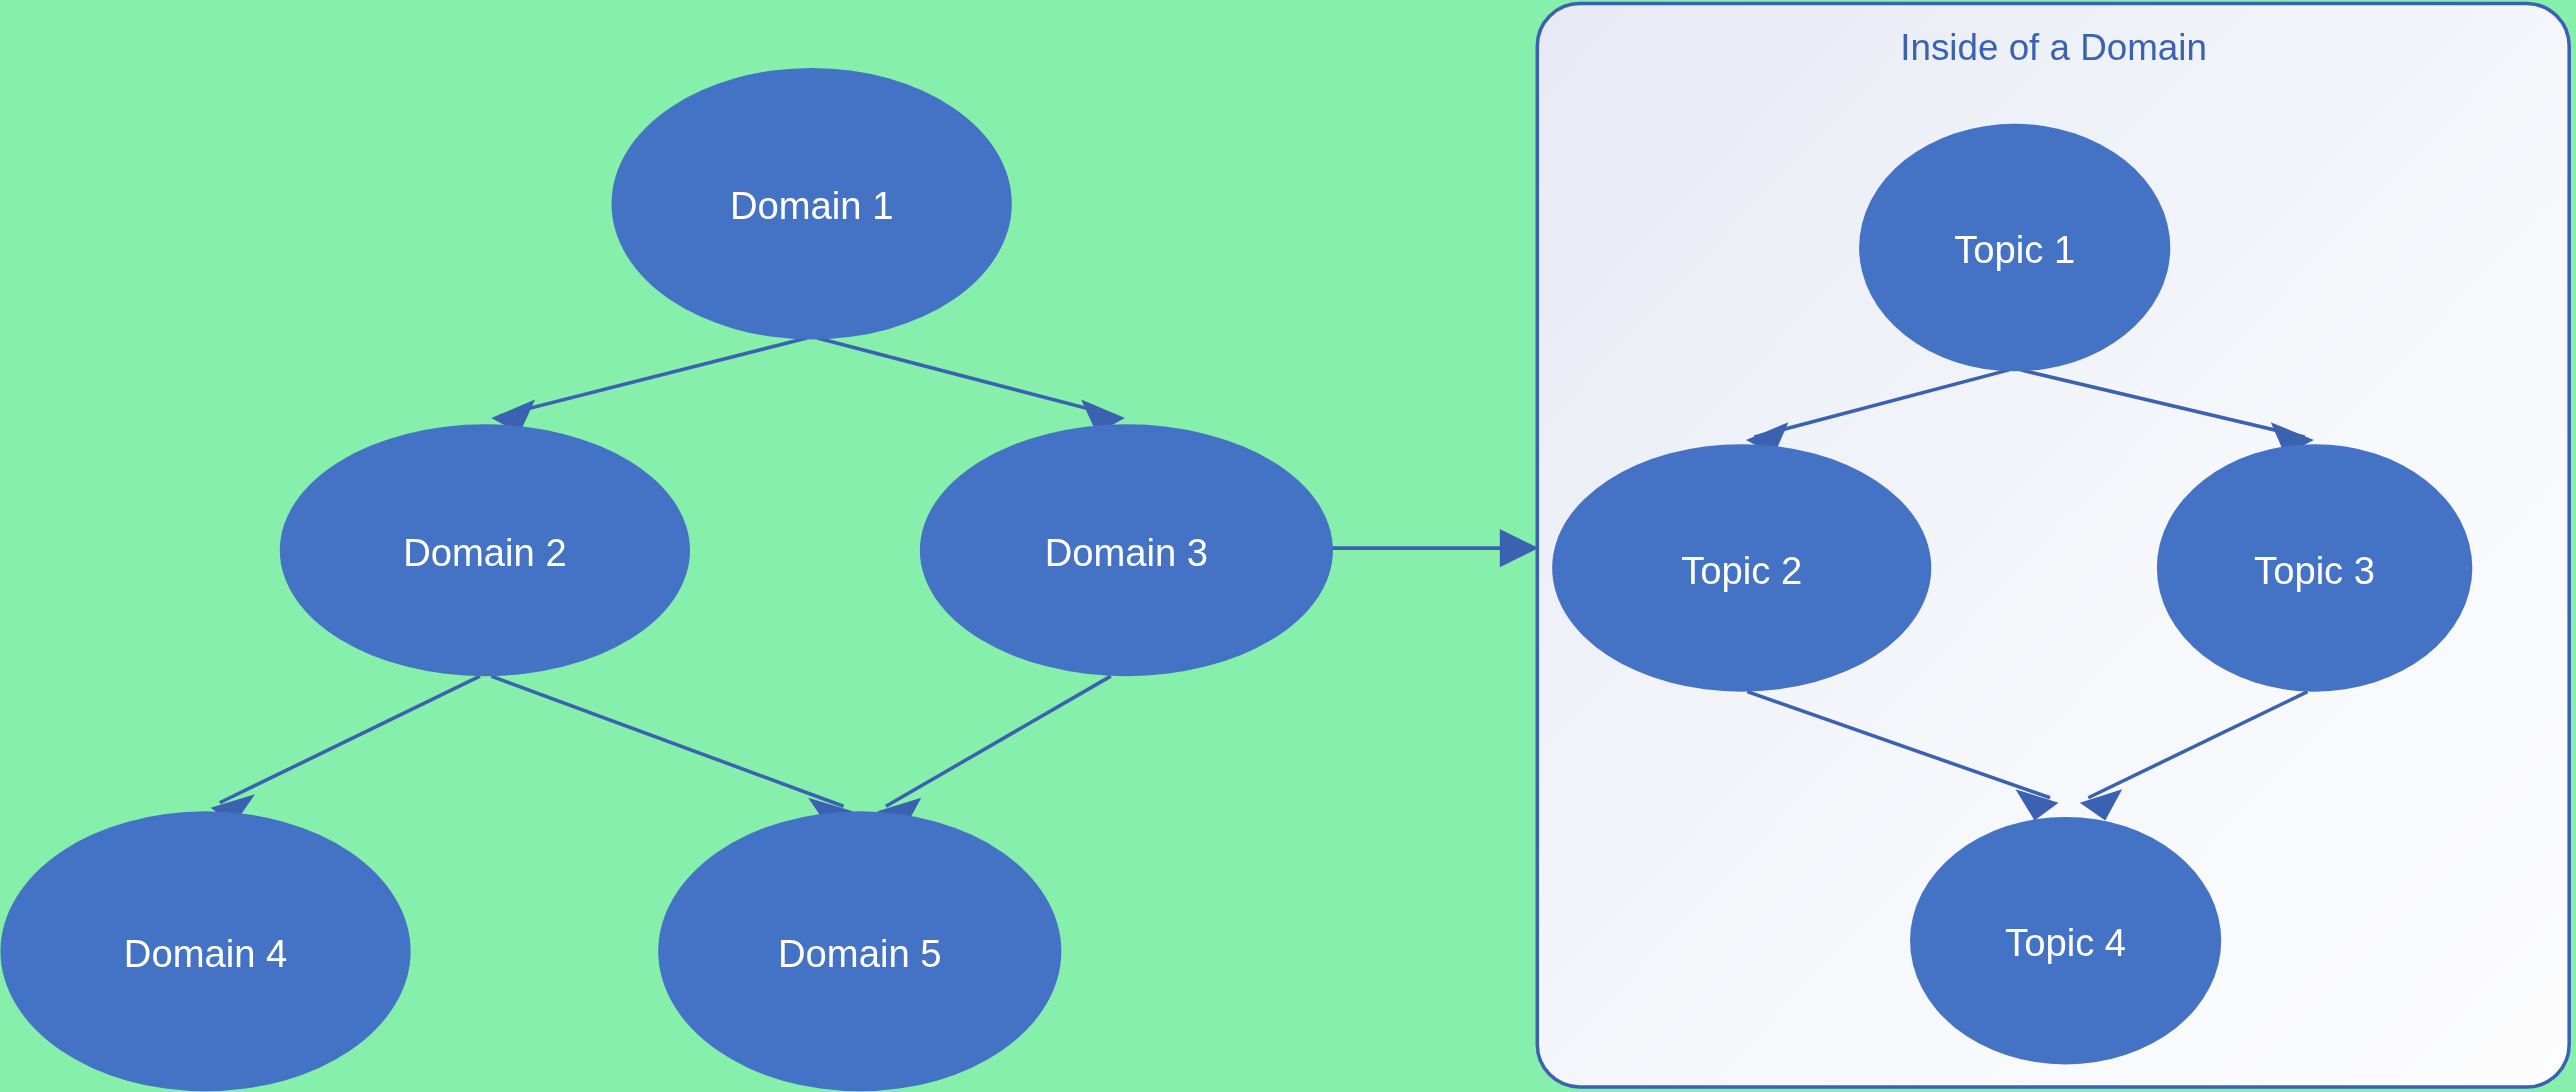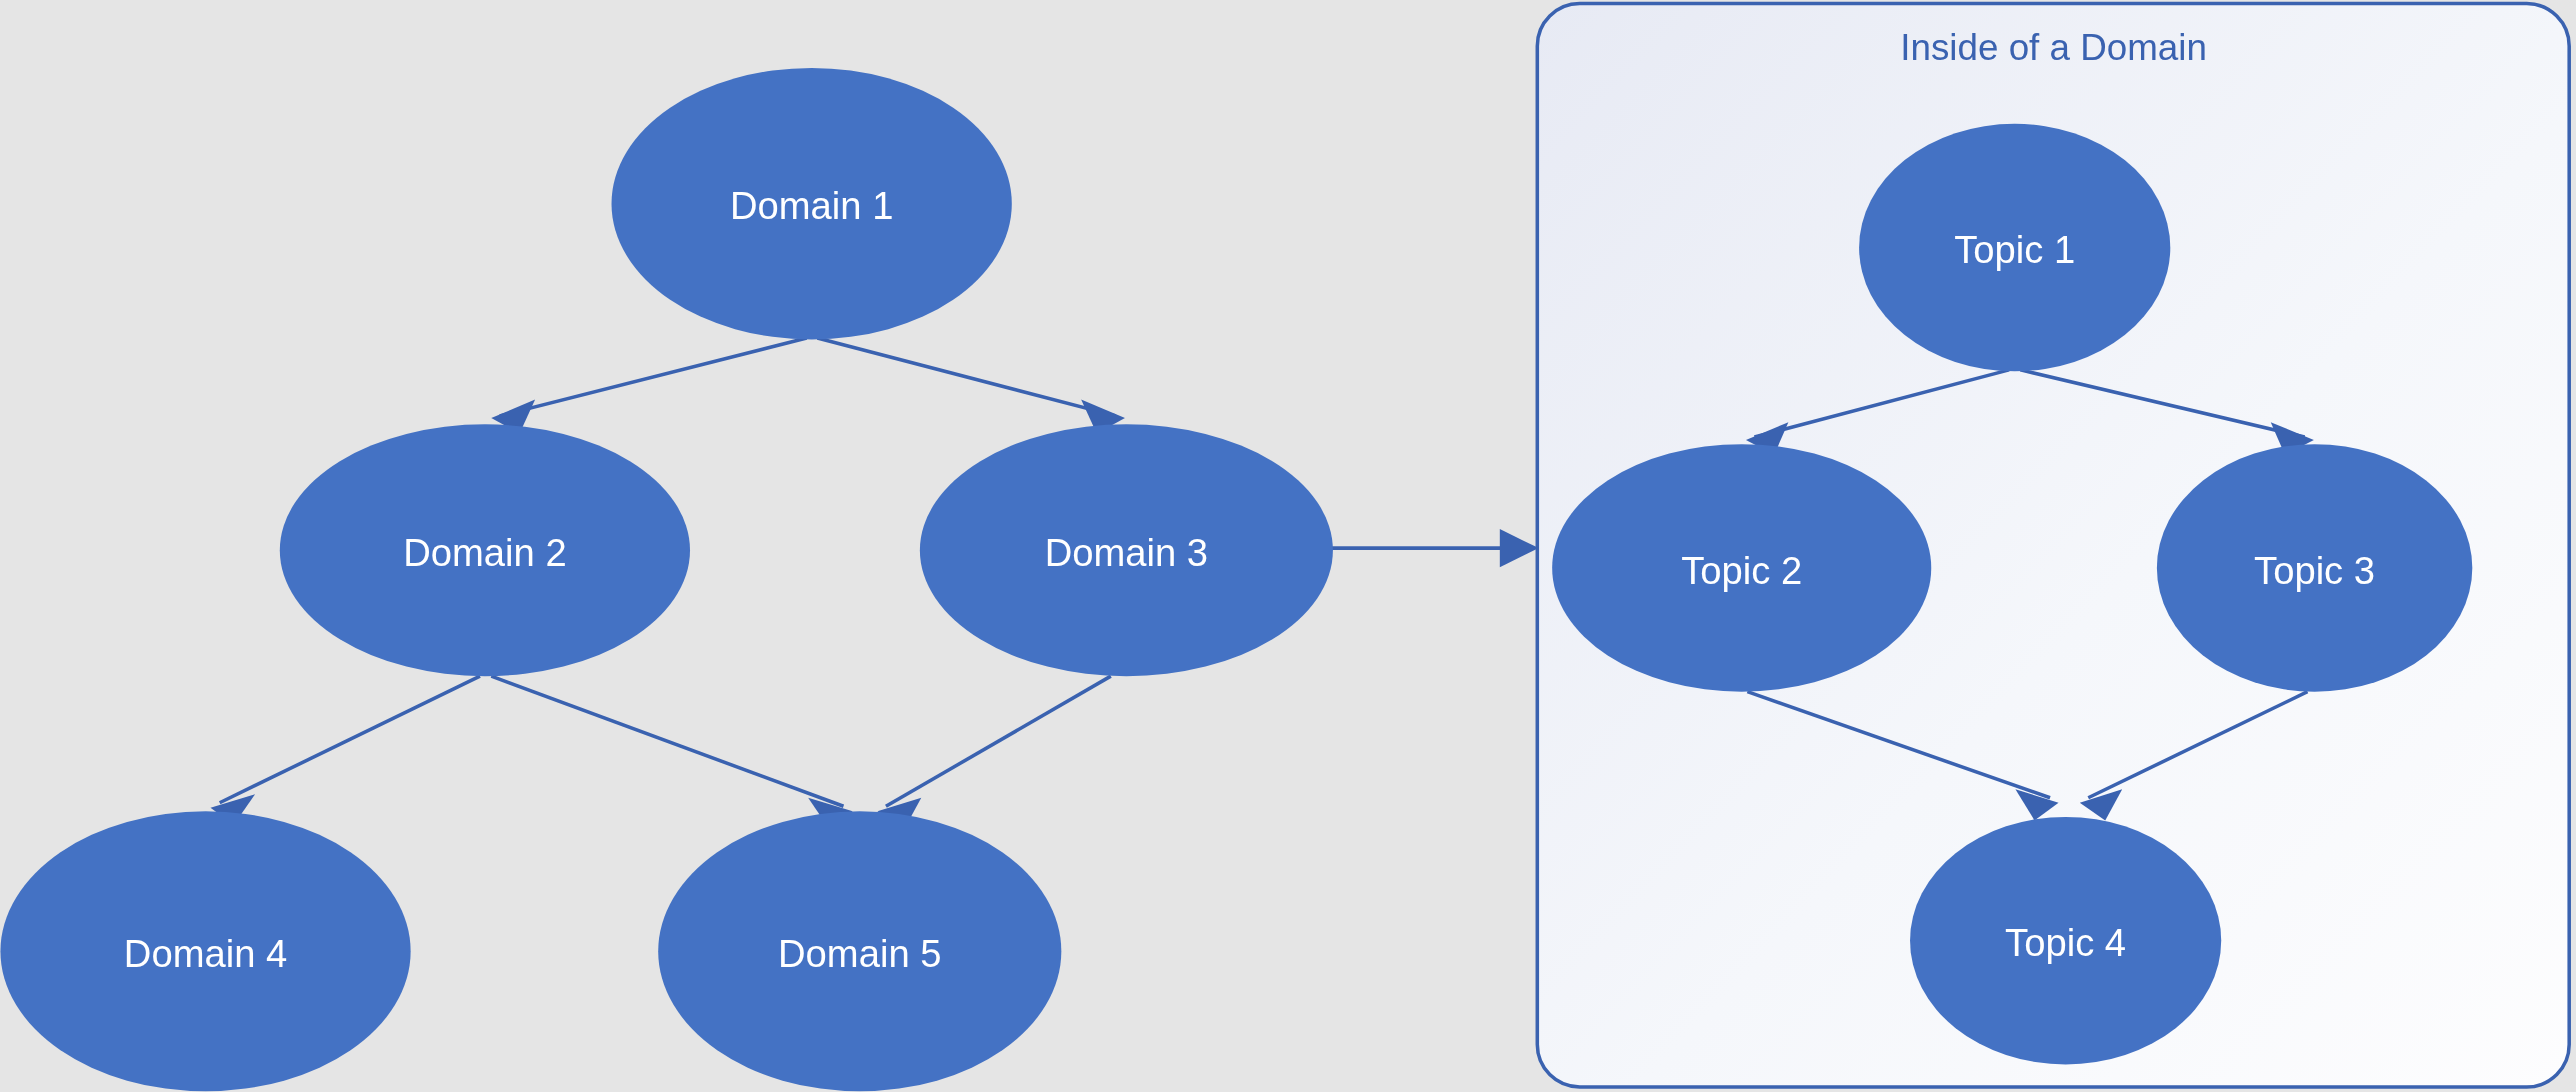--- a/index.html
+++ b/index.html
@@ -8,21 +8,21 @@
     padding: 0;
     background: #ffffff;
   }
   body {
     font-family: "Liberation Sans", sans-serif;
   }
   #canvas {
     position: relative;
     width: 2576px;
     height: 1092px;
-    background: #e5e5e5;
+    background: #86efac;
     overflow: hidden;
   }
   #diagram-svg {
     position: absolute;
     top: 0;
     left: 0;
     width: 2576px;
     height: 1092px;
   }
   .node-label {

